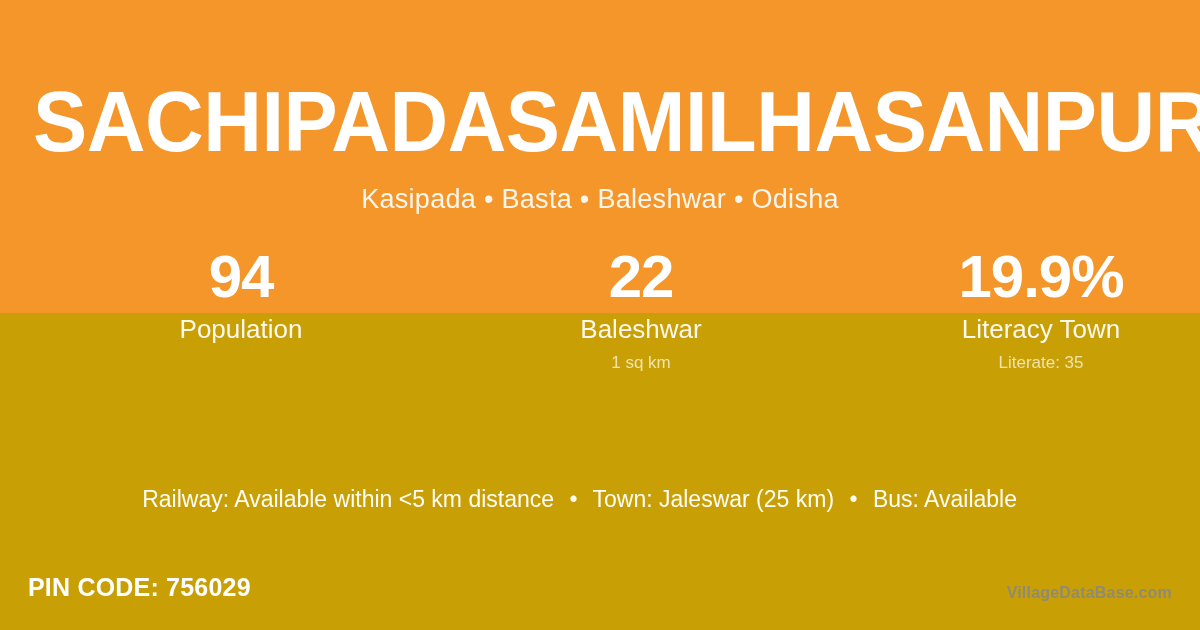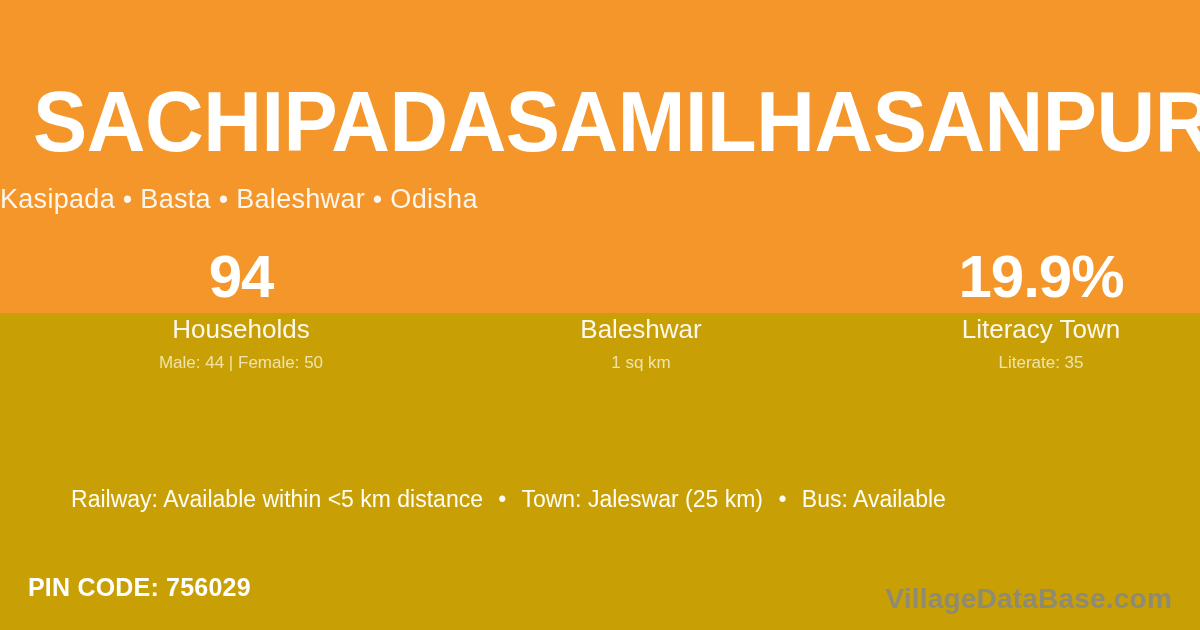--- a/index.html
+++ b/index.html
@@ -61,20 +61,21 @@
     white-space: nowrap;
     transform: scaleX(1.0);
     transform-origin: center center;
   }
 
   .village-subtitle {
     position: absolute;
     left: 0;
     top: 183px;
     width: 1200px;
+    text-align: center;
     color: #fdf6ec;
     font-size: 27px;
     font-weight: 400;
     letter-spacing: 0.3px;
     line-height: 1.2;
     white-space: nowrap;
   }
 
   
   .stats-row {
@@ -130,21 +131,21 @@
     line-height: 1;
     white-space: nowrap;
   }
 
   
   .info-line {
     position: absolute;
     left: 0;
     top: 486px;
     width: 1017px;
-    text-align: center;
+    text-align: right;
     color: #fffdf6;
     font-size: 23px;
     font-weight: 400;
     line-height: 1.2;
     white-space: nowrap;
   }
 
   .info-sep {
     display: inline-block;
     padding: 0 9px;
@@ -161,21 +162,21 @@
     letter-spacing: 0.2px;
     line-height: 1;
     white-space: nowrap;
   }
 
   .brand {
     position: absolute;
     right: 28px;
     top: 585px;
     color: #8d8b76;
-    font-size: 28px;
+    font-size: 16px;
     font-weight: 700;
     letter-spacing: 0.2px;
     line-height: 1;
     white-space: nowrap;
   }
 </style>
 </head>
 <body>
 
 <div id="card">
@@ -185,25 +186,25 @@
 
   <div class="header-zone">
     <div class="village-title" style="transform: scaleX(0.9448);">SACHIPADASAMILHASANPUR</div>
     <div class="village-subtitle">Kasipada • Basta • Baleshwar • Odisha</div>
   </div>
 
   <div class="stats-row">
 
     <div class="stat-cell">
       <div class="stat-value">94</div>
-      <div class="stat-label">Households</div>
-      <div class="stat-detail">Male: 44 | Female: 50</div>
+      <div class="stat-label">Population</div>
     </div>
 
     <div class="stat-cell">
+      <div class="stat-value">22</div>
       <div class="stat-label">Baleshwar</div>
       <div class="stat-detail">1 sq km</div>
     </div>
 
     <div class="stat-cell">
       <div class="stat-value">19.9%</div>
       <div class="stat-label">Literacy Town</div>
       <div class="stat-detail">Literate: 35</div>
     </div>
 

